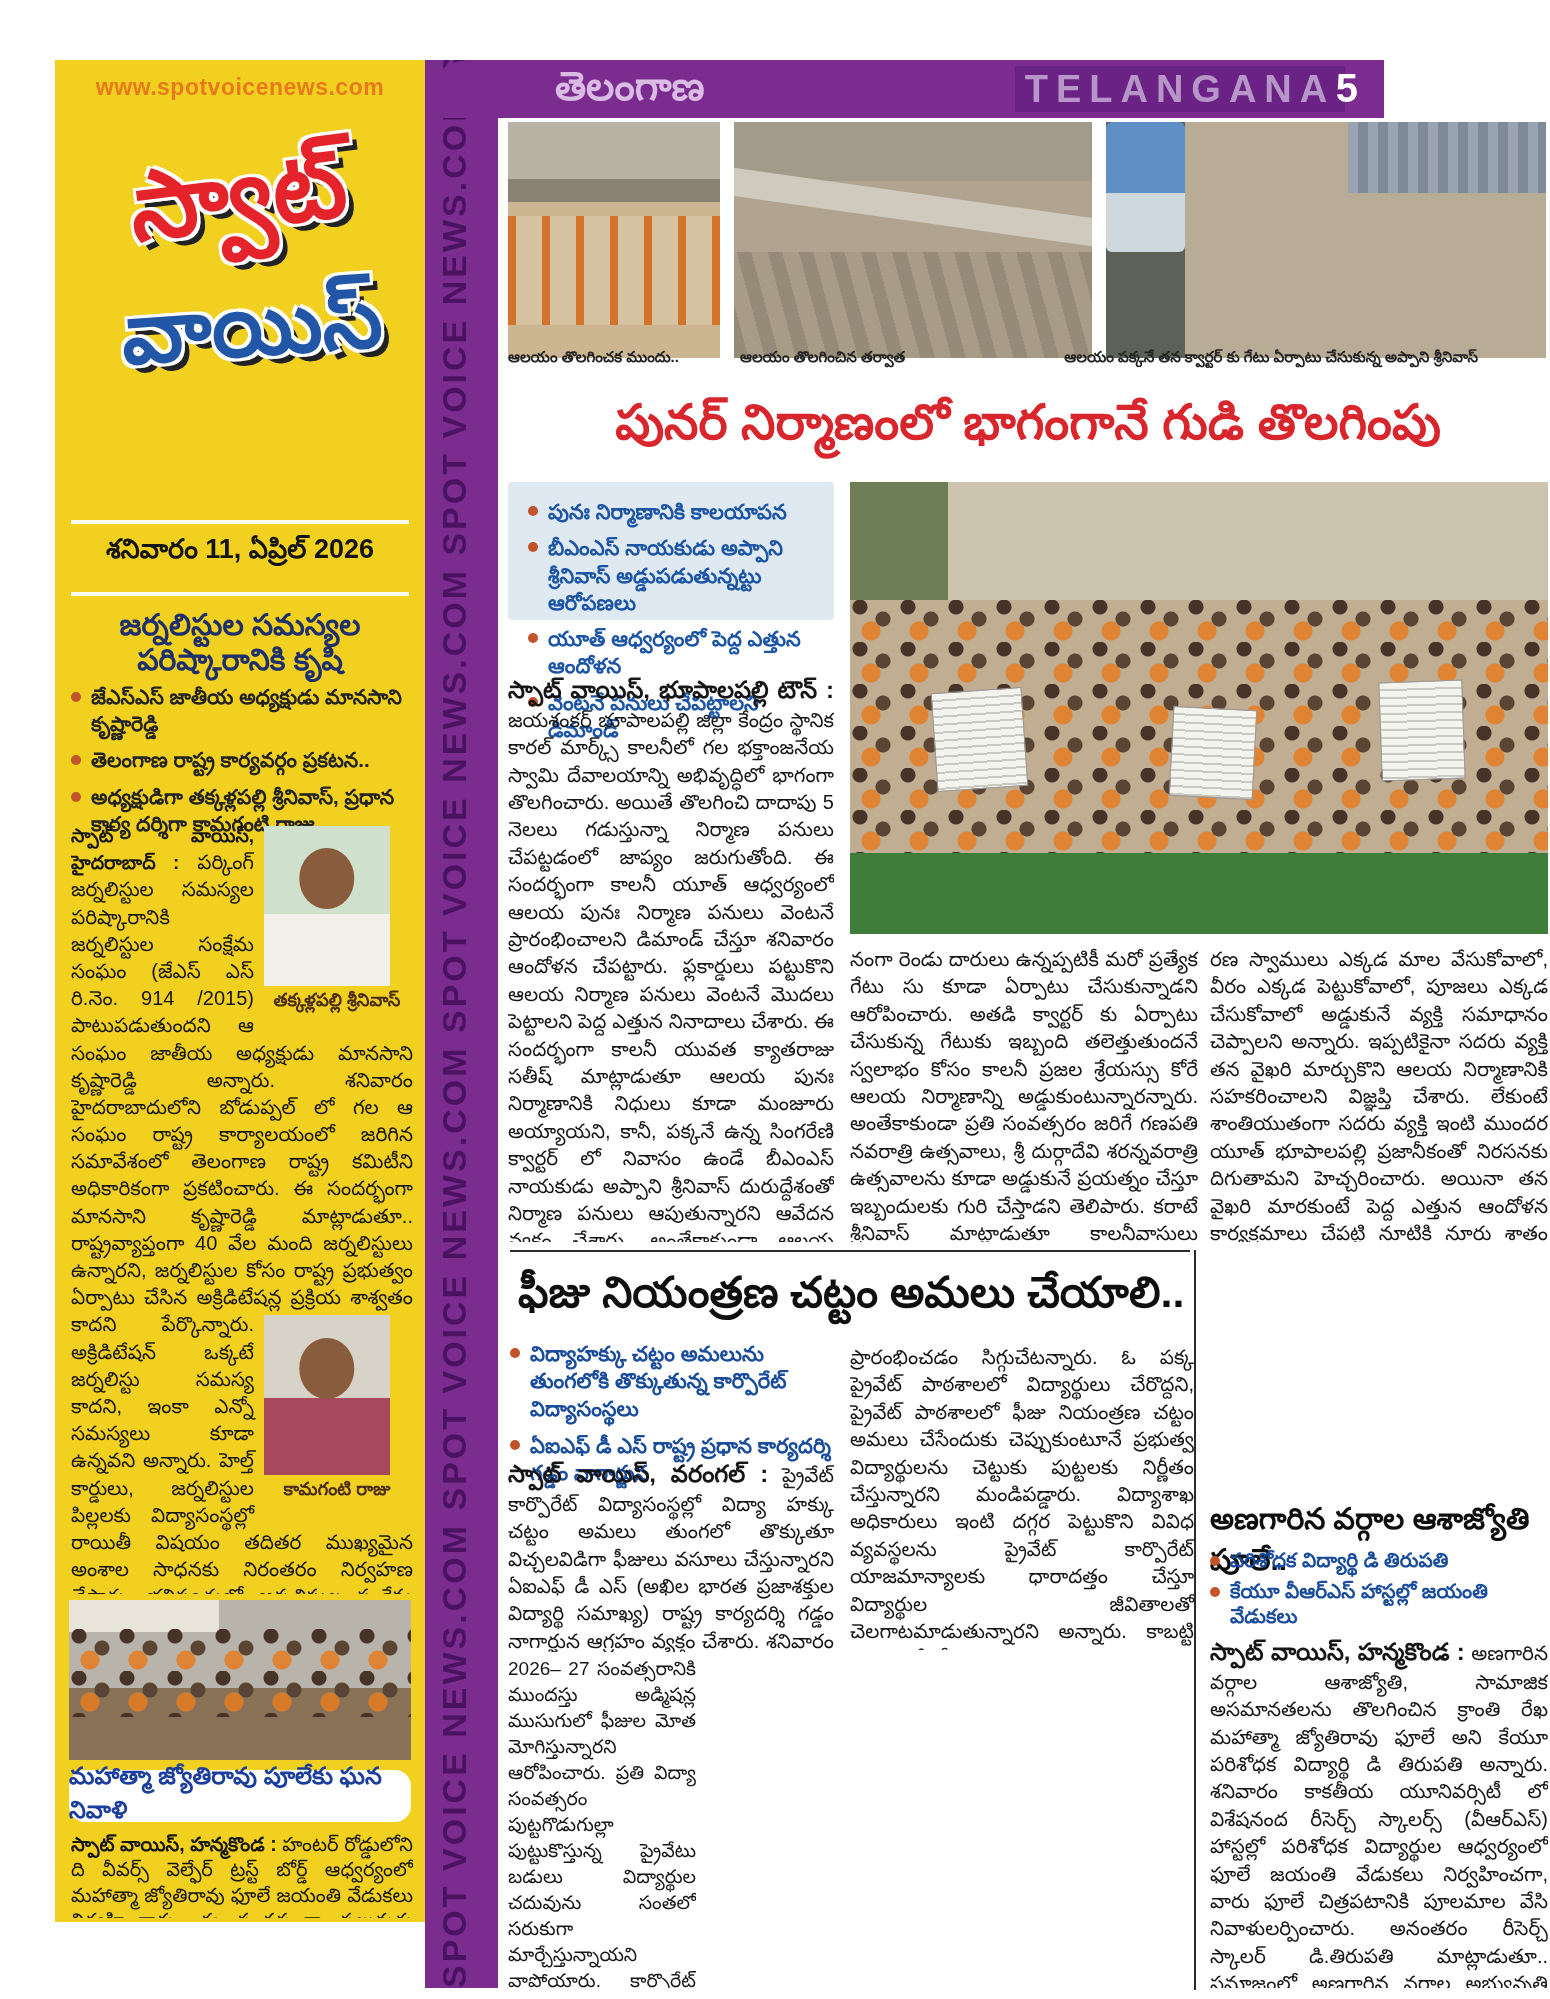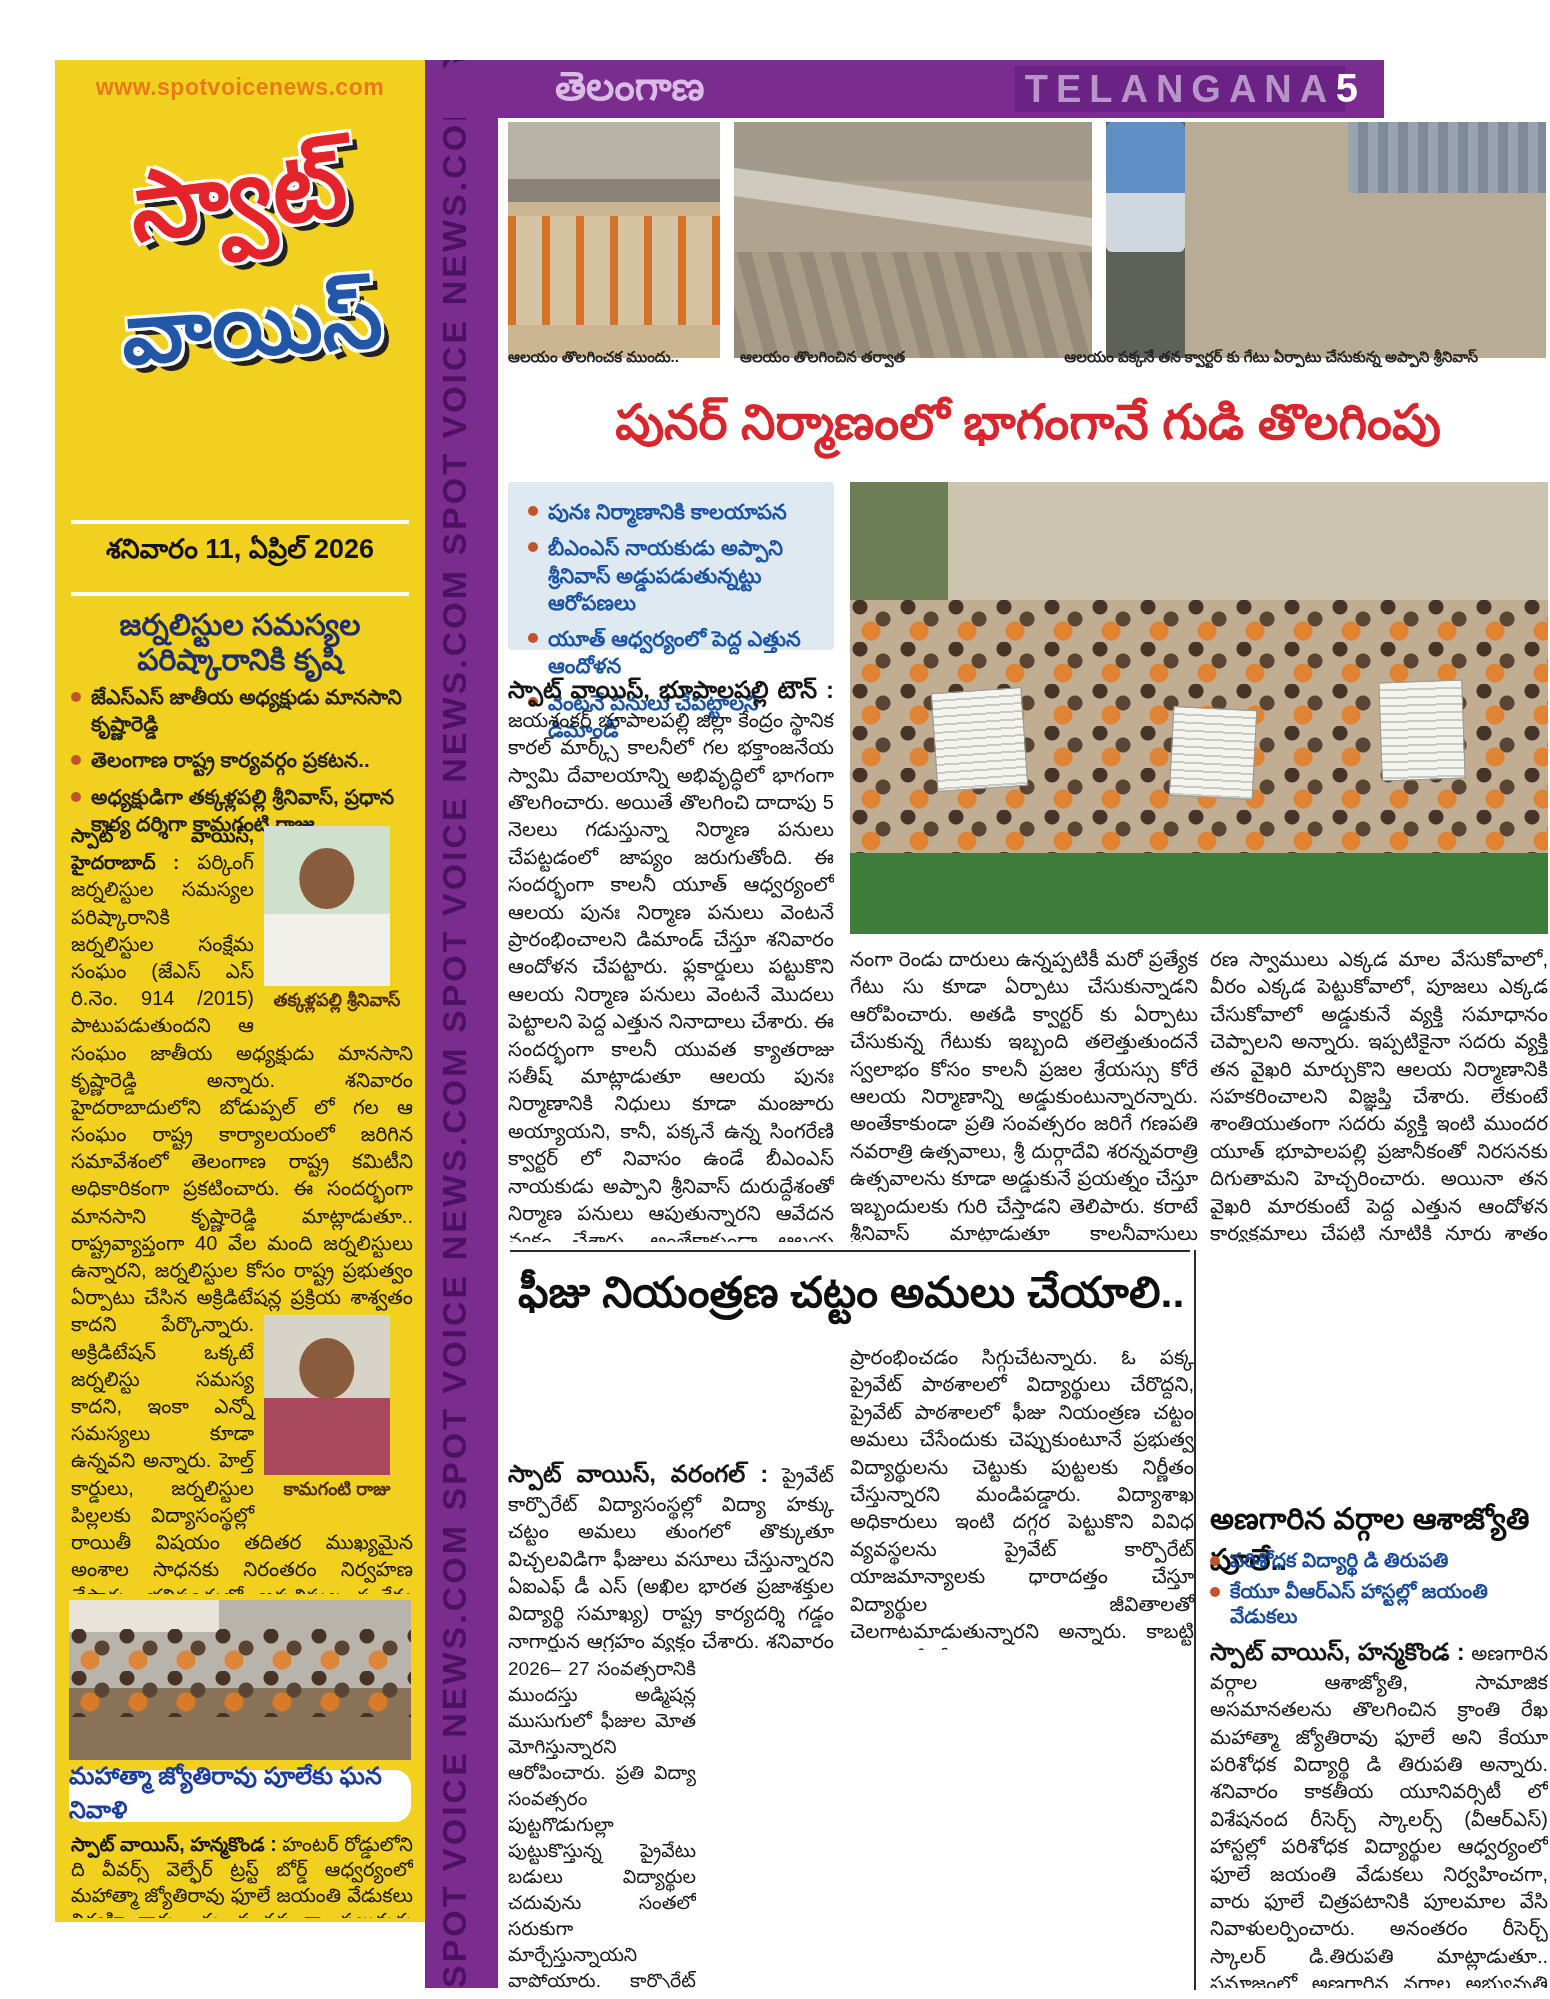--- a/index.html
+++ b/index.html
@@ -42,21 +42,21 @@
   .hd-en-box{position:absolute;left:590px;top:6px;width:330px;height:46px;background:#6A2384;display:flex;align-items:center;justify-content:center;}
   .hd-en{color:#B795C8;font-size:38px;font-weight:bold;letter-spacing:8px;}
   .hd-num{position:absolute;right:26px;top:6px;color:#ffffff;font-size:40px;font-weight:bold;}
 
   
   .main{position:absolute;left:508px;top:122px;width:1040px;height:1866px;}
   .photos{position:absolute;top:0;left:0;width:1040px;height:236px;display:flex;gap:14px;}
   .cap{position:absolute;top:226px;font-size:15px;font-weight:bold;color:#222;}
   .cap1{left:0;width:228px;} .cap2{left:232px;width:360px;} .cap3{right:70px;white-space:nowrap;}
   .lead-headline{position:absolute;top:272px;left:0;width:100%;text-align:center;color:#D8262C;font-size:49px;font-weight:bold;}
-  .lead-bullets{position:absolute;top:360px;left:0;width:326px;height:168px;background:#DEE9F1;border-radius:4px;padding:16px 14px 10px 20px;}
+  .lead-bullets{position:absolute;top:360px;left:0;width:326px;height:138px;background:#DEE9F1;border-radius:4px;padding:16px 14px 10px 20px;}
   .lead-bullets .bi{display:flex;margin-bottom:9px;}
   .lead-bullets .bt{color:#1C55A5;font-size:21px;font-weight:bold;line-height:1.3;}
   .lead-photo{position:absolute;top:360px;left:342px;width:698px;height:452px;}
   .bodytxt{font-size:20px;line-height:1.37;color:#161616;text-align:justify;overflow:hidden;}
   .bodytxt b{font-size:24px;}
   .lead-col1{position:absolute;top:552px;left:0;width:326px;height:568px;}
   .lead-col2{position:absolute;top:824px;left:342px;width:348px;height:296px;}
   .lead-col3{position:absolute;top:824px;left:702px;width:338px;height:296px;}
   .rule-h{position:absolute;top:1128px;left:2px;width:680px;border-top:2px solid #2a2a2a;}
   .rule-v{position:absolute;top:1128px;left:686px;height:740px;border-left:2px solid #2a2a2a;}
@@ -239,20 +239,30 @@
       <span>నంగా రెండు దారులు ఉన్నప్పటికీ మరో ప్రత్యేక గేటు సు కూడా ఏర్పాటు చేసుకున్నాడని ఆరోపించారు. అతడి క్వార్టర్ కు ఏర్పాటు చేసుకున్న గేటుకు ఇబ్బంది తలెత్తుతుందనే స్వలాభం కోసం కాలనీ ప్రజల శ్రేయస్సు కోరే ఆలయ నిర్మాణాన్ని అడ్డుకుంటున్నారన్నారు. అంతేకాకుండా ప్రతి సంవత్సరం జరిగే గణపతి నవరాత్రి ఉత్సవాలు, శ్రీ దుర్గాదేవి శరన్నవరాత్రి ఉత్సవాలను కూడా అడ్డుకునే ప్రయత్నం చేస్తూ ఇబ్బందులకు గురి చేస్తాడని తెలిపారు. కరాటే శ్రీనివాస్ మాట్లాడుతూ కాలనీవాసులు ఆలయం అభివృద్ధి చేయాలని కోరగా స్థానిక ప్రజాప్రతినిధులు నిధులు మంజూరు చేయడం అభినందనీయమన్నారు. ఆలయ అభివృద్ధి జరుగుతుందని ఒన్న తెలియడంతో ఒక వ్యక్తి మాత్రమే ఆలయ నిర్మాణానికి అడ్డుపడడం చాలా బాధాకరం అన్నారు. ఈ ఆలయం కేవలం కారల్ మార్క్స్ కాలనీ కి మాత్రమే కాకుండా టీవీ క్వార్టర్స్, యాదవ్ బస్తీ, క్రిష్టియన్ కాలనీ, జవహర్ నగర్ కాలనీ వాసులు, మాల్దారుల స్వాములు దాదాపు 200 పైగా స్వాములు ఈ ఆలయంలోనే మాలధారణ, పూజలు చేయడం జరుగుతుందన్నారు. మరి ఇప్పుడు మాల్దా</span>
     </div>
     <div class="lead-col3 bodytxt">
       <span>రణ స్వాములు ఎక్కడ మాల వేసుకోవాలో, వీరం ఎక్కడ పెట్టుకోవాలో, పూజలు ఎక్కడ చేసుకోవాలో అడ్డుకునే వ్యక్తి సమాధానం చెప్పాలని అన్నారు. ఇప్పటికైనా సదరు వ్యక్తి తన వైఖరి మార్చుకొని ఆలయ నిర్మాణానికి సహకరించాలని విజ్ఞప్తి చేశారు. లేకుంటే శాంతియుతంగా సదరు వ్యక్తి ఇంటి ముందర యూత్ భూపాలపల్లి ప్రజానీకంతో నిరసనకు దిగుతామని హెచ్చరించారు. అయినా తన వైఖరి మారకుంటే పెద్ద ఎత్తున ఆందోళన కార్యక్రమాలు చేపట్టి నూటికి నూరు శాతం ఆలయ నిర్మాణం చేసుకుంటామని శ్రీనివాస్ స్పష్టం చేశారు. ఈ విషయంపై స్థానిక ప్రజాప్రతినిధులు, జిల్లా అధికారులు స్పందించి ఆలయ పునః నిర్మాణ పనులు మొదలు పెట్టేలా చర్యలు తీసుకోవాలని ఈ సందర్భంగా యువకులు విజ్ఞప్తి చేశారు. కార్యక్రమంలో ఆలయ పూజారులు తిరుపతిరి శ్రీనివాస్, జెరుపూల కిషోర్, గోపీ ఆశోక్, రాజేష్, అనిల్, విజయ్, గోపీ, రాజా, ఆరుణ్, అఖిలేష్, రమేష్, వెంకటేష్, వంశీ, చింటు, శ్రావణ్, రాజేష్, మహిళలు సభ్యురాలు, పరమేశ్వరి, బోదు పర్వ, తదితర మాలధారణ స్వాములు తదితరులు పాల్గొన్నారు.</span>
     </div>
 
     <div class="rule-h"></div>
     <div class="rule-v"></div>
 
     <div class="a2-headline">ఫీజు నియంత్రణ చట్టం అమలు చేయాలి..</div>
+    <div class="a2-bullets">
+      <div class="bi">
+          <span class="dot"></span>
+          <span class="bt">విద్యాహక్కు చట్టం అమలును తుంగలోకి తొక్కుతున్న కార్పొరేట్ విద్యాసంస్థలు</span>
+        </div>
+      <div class="bi">
+          <span class="dot"></span>
+          <span class="bt">ఏఐఎఫ్ డీ ఎస్ రాష్ట్ర ప్రధాన కార్యదర్శి గడ్డం నాగార్జున</span>
+        </div>
+    </div>
     <div class="a2-body-left bodytxt">
       <b>స్పాట్ వాయిస్, వరంగల్ :</b>
       <span>ప్రైవేట్ కార్పొరేట్ విద్యాసంస్థల్లో విద్యా హక్కు చట్టం అమలు తుంగలో తొక్కుతూ విచ్చలవిడిగా ఫీజులు వసూలు చేస్తున్నారని ఏఐఎఫ్ డీ ఎస్ (అఖిల భారత ప్రజాశక్తుల విద్యార్థి సమాఖ్య) రాష్ట్ర కార్యదర్శి గడ్డం నాగార్జున ఆగ్రహం వ్యక్తం చేశారు. శనివారం వరంగల్ అండర్ రైల్వే బ్రిడ్జి ఓంకార్ భవన్ లో ఏఐఎఫ్ డీ ఎస్ జిల్లా కమిటీ సమావేశం జిల్లా ఉపాధ్యక్షుడు గూడా సాయిరాం అధ్యక్షతన జరగగా, ముఖ్యఅతిథిగా గడ్డం నాగార్జున హాజరై మాట్లాడారు. విద్యా వ్యవస్థ పూర్తి కాకుండానే ప్రైవేట్, కార్పొరేట్ పాఠశాలలో</span>
     </div>
     <div class="a2-body-left2 bodytxt">
       <span>2026– 27 సంవత్సరానికి ముందస్తు అడ్మిషన్ల ముసుగులో ఫీజుల మోత మోగిస్తున్నారని ఆరోపించారు. ప్రతి విద్యా సంవత్సరం పుట్టగొడుగుల్లా పుట్టుకొస్తున్న ప్రైవేటు బడులు విద్యార్థుల చదువును సంతలో సరుకుగా మార్చేస్తున్నాయని వాపోయారు. కార్పొరేట్ విద్యా సంస్థలకు పత్తాసు పలుకుతూ మంత్రి రేవంత్ రెడ్డి స్వయంగా పోయి కార్పొరేటు విద్యాసంస్థలు</span>
     </div>
     <div class="a2-body-right bodytxt">
       <span>ప్రారంభించడం సిగ్గుచేటన్నారు. ఓ పక్క ప్రైవేట్ పాఠశాలలో విద్యార్థులు చేరొద్దని, ప్రైవేట్ పాఠశాలలో ఫీజు నియంత్రణ చట్టం అమలు చేసేందుకు చెప్పుకుంటూనే ప్రభుత్వ విద్యార్థులను చెట్టుకు పుట్టలకు నిర్ణీతం చేస్తున్నారని మండిపడ్డారు. విద్యాశాఖ అధికారులు ఇంటి దగ్గర పెట్టుకొని వివిధ వ్యవస్థలను ప్రైవేట్ కార్పొరేట్ యాజమాన్యాలకు ధారాదత్తం చేస్తూ విద్యార్థుల జీవితాలతో చెలగాటమాడుతున్నారని అన్నారు. కాబట్టి ప్రభుత్వమే ఫీజు నియంత్రణ చట్టాన్ని అమలు చేయాలని, లేకుంటే పెద్ద ఎత్తున ఆందోళన కార్యక్రమాలు చేపడతామని స్పష్టం చేశారు. సమావేశంలో ఏ ఐ ఎఫ్ డీ ఎస్ జిల్లా కార్యదర్శి చుక్క ప్రకాష్, జిల్లా సహాయ కార్యదర్శులు మర్రి నాగరాజ్, రాజేష్, విమ్మర్తిలు, డిపార్ట్మెంట్ మహేష్, మరికొందరు అరవింద్, సాయికృష్ణ తదితరులు పాల్గొన్నారు.</span>
     </div>

